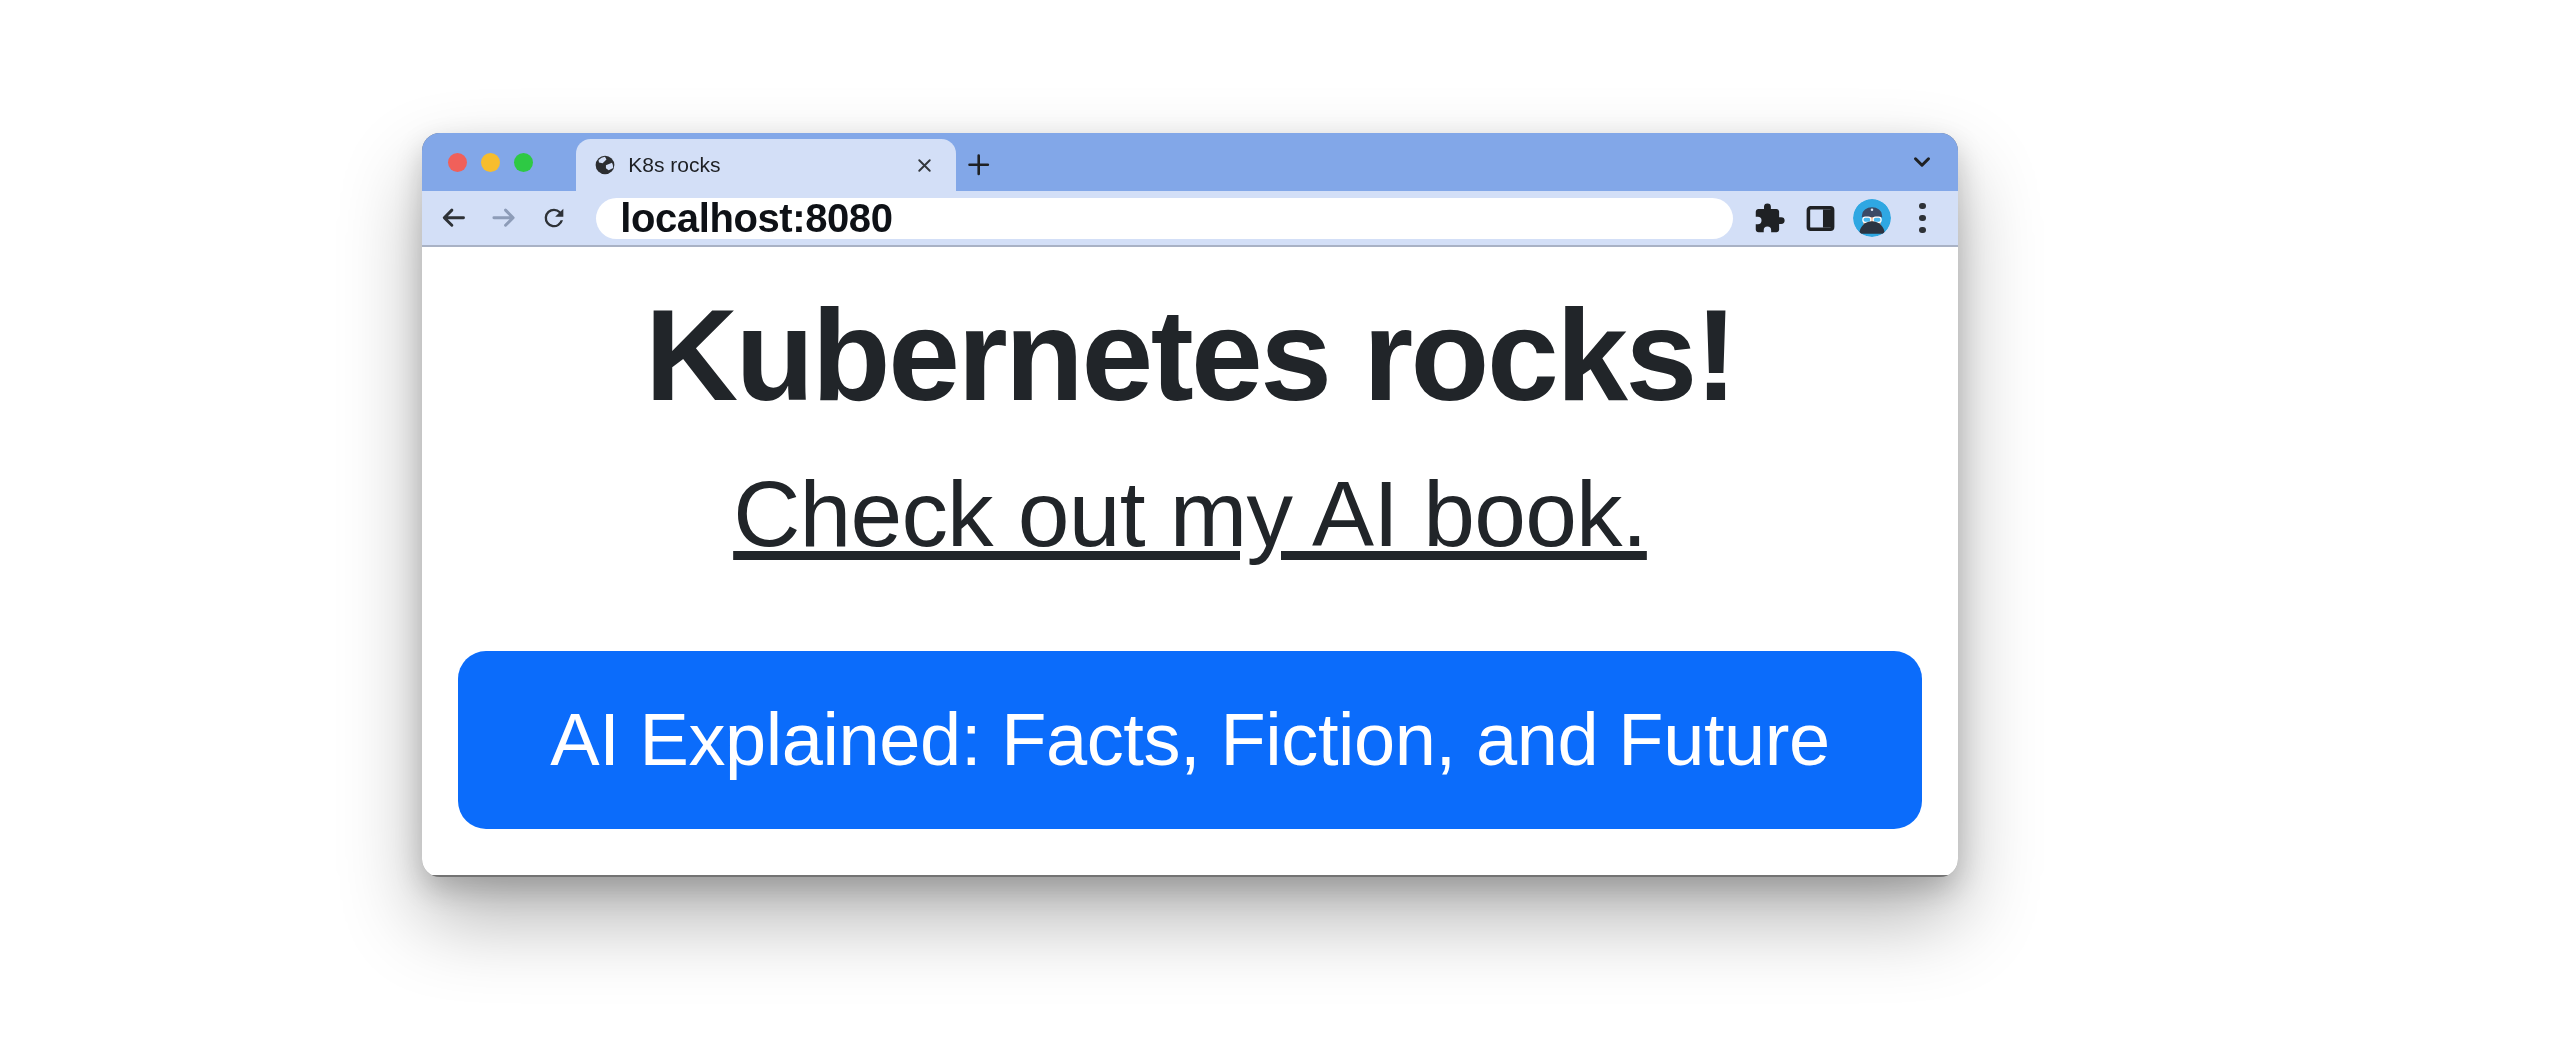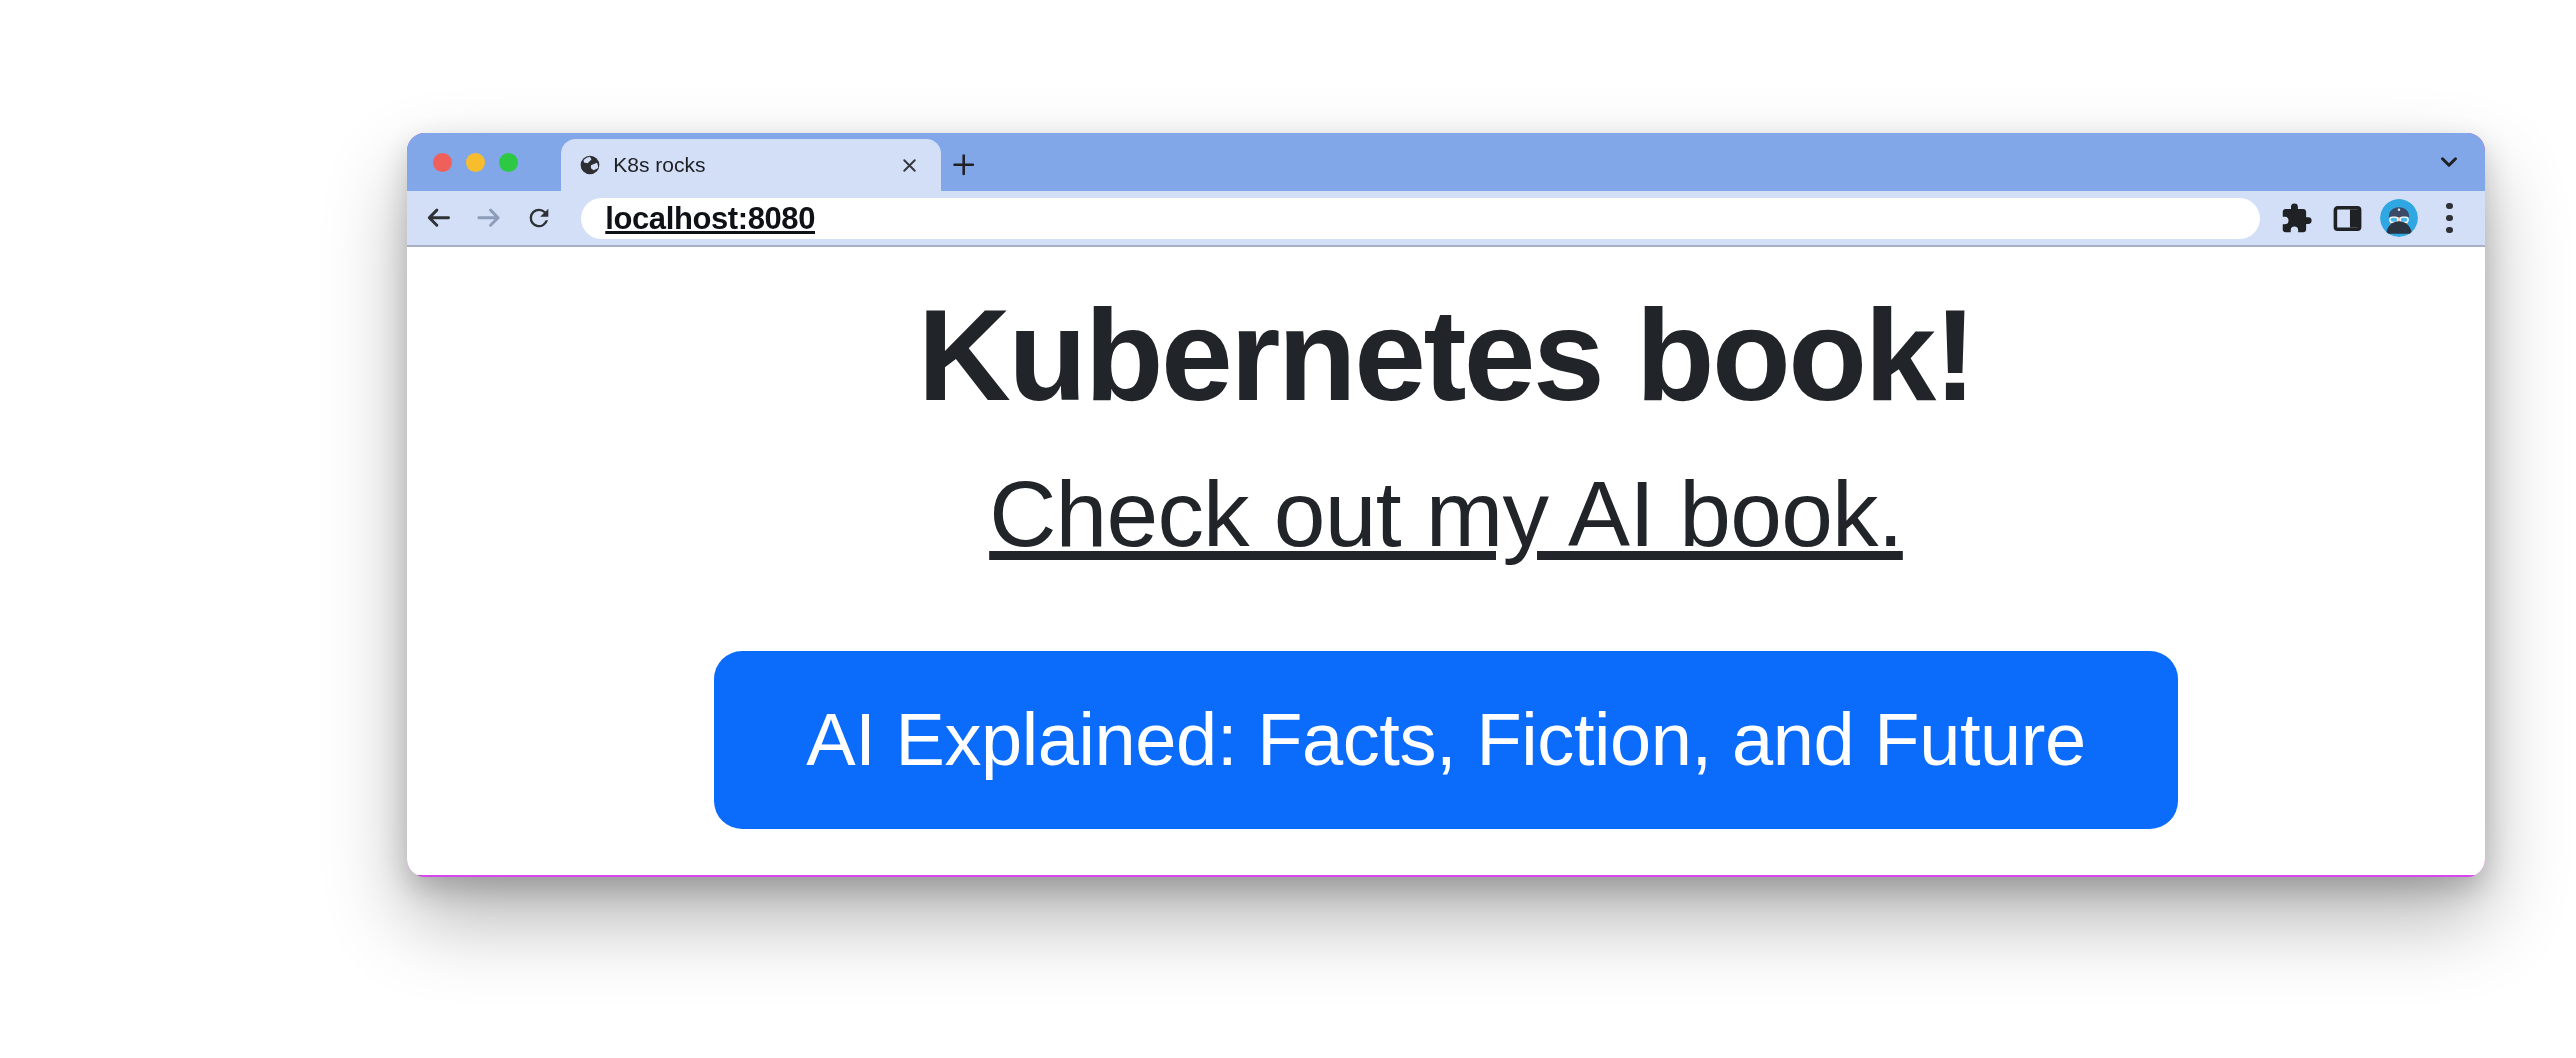--- a/index.html
+++ b/index.html
@@ -1,22 +1,22 @@
 <!DOCTYPE html>
 <html style="font-size:13px"><head>
 <meta charset="utf-8">
 <style>
   * { margin:0; padding:0; box-sizing:border-box; }
   html,body { width:2576px; height:1059px; background:#ffffff; overflow:hidden;
               font-family:"Liberation Sans","DejaVu Sans",sans-serif; }
 
   
   .browser-window{
-    position:absolute; left:407px; top:133px; width:2078px; height:744px;
-    border-radius:18px; overflow:hidden; background:#d946ef;
+    position:absolute; left:422px; top:133px; width:1536px; height:744px;
+    border-radius:18px; overflow:hidden; background:#737373;
     box-shadow:0 41px 82px rgba(0,0,0,.30), 0 11.5px 28px rgba(0,0,0,.18);
   }
 
   
   .tab-strip{
     position:relative; height:58px; background:#82a7e8;
     display:flex; align-items:flex-end;
   }
   .traffic-lights{
     position:absolute; left:26px; top:0; height:58px;
@@ -46,22 +46,22 @@
   .toolbar{
     height:56px; background:#d3dff7; border-bottom:2.5px solid #a9b2c5;
     display:flex; align-items:center; padding:0 9.8px 0 8.2px;
   }
   .nav-btn{ width:47px; height:47px; margin-right:3.3px; }
   .url-bar{
     flex:1; height:41px; margin:0 11.5px 0 14.7px; background:#ffffff;
     border-radius:20.5px; display:flex; align-items:center; padding:0 24.5px;
     border:none; overflow:hidden;
   }
-  .url-text{ font-size:31px; line-height:41px; font-weight:600; color:#0e1116;
-             white-space:nowrap; letter-spacing:-0.4px;text-decoration:underline; }
+  .url-text{ font-size:40px; line-height:41px; font-weight:600; color:#0e1116;
+             white-space:nowrap; letter-spacing:-0.4px; }
   .tool-btn{ width:51px; height:51px; }
   .avatar{ width:38px; height:38px; border-radius:50%; overflow:hidden; }
   .kebab{ display:flex; flex-direction:column; gap:5.7px; }
   .kebab i{ width:6.5px; height:6.5px; border-radius:50%; background:#2e3237; display:block; }
 
   
   .content{
     height:628px; background:#ffffff; text-align:center; padding-top:34px;
     color:#212529;
   }
@@ -166,19 +166,19 @@
     <button class="icon-btn tool-btn">
       <span class="kebab">
           <i></i>
           <i></i>
           <i></i>
         </span>
     </button>
   </div>
 
   <div class="content">
-    <h1 class="page-heading">Kubernetes book!</h1>
+    <h1 class="page-heading">Kubernetes rocks!</h1>
     <p class="page-subheading">Check out my AI book.</p>
     <button class="cta-button">AI Explained: Facts, Fiction, and Future</button>
   </div>
 
 </div>
 
 
 </body></html>

